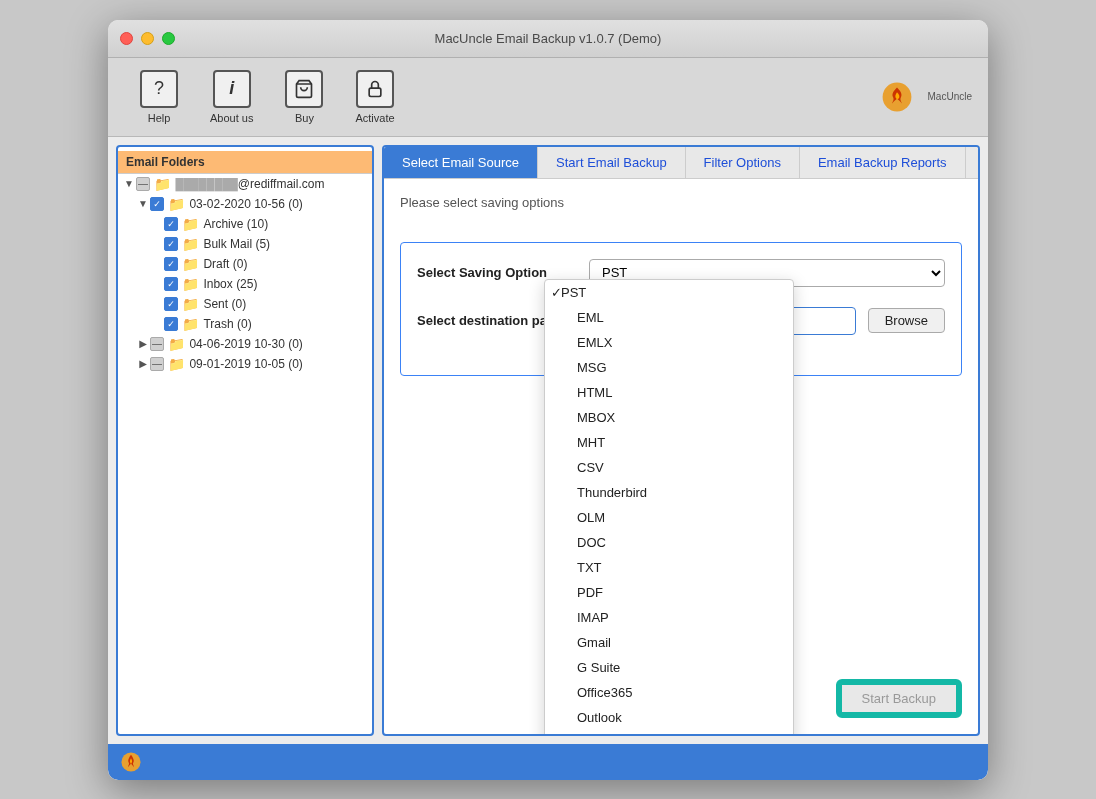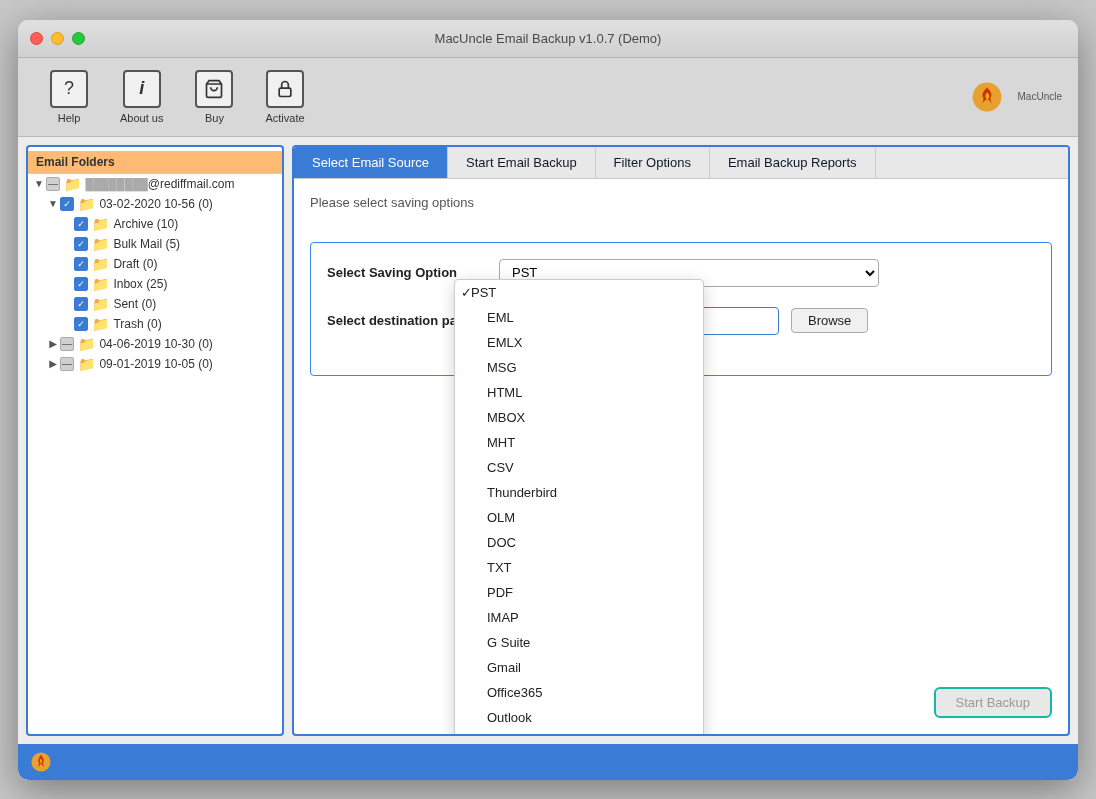--- a/index.html
+++ b/index.html
@@ -8,21 +8,21 @@
       background: #c8c8c8;
       width: 1096px;
       height: 799px;
       overflow: hidden;
       display: flex;
       flex-direction: column;
       align-items: center;
       justify-content: center;
     }
     .window {
-      width: 1060px;
+      width: 880px;
       height: 760px;
       background: #ececec;
       border-radius: 10px;
       box-shadow: 0 10px 40px rgba(0,0,0,0.4);
       display: flex;
       flex-direction: column;
       overflow: hidden;
     }
     .title-bar {
       background: linear-gradient(180deg, #e0e0e0 0%, #d0d0d0 100%);
@@ -184,21 +184,21 @@
     .tabs {
       display: flex;
       background: #e8e8e8;
       border-bottom: 1px solid #ccc;
     }
     .tab {
       padding: 8px 18px;
       font-size: 13px;
       cursor: pointer;
       border-right: 1px solid #ccc;
-      color: #0f172a;
+      color: #1d4ed8;
       user-select: none;
     }
     .tab.active {
       background: #3a7bd5;
       color: white;
       font-weight: 500;
     }
     .content-body {
       flex: 1;
       padding: 16px;
@@ -252,21 +252,21 @@
       cursor: pointer;
       color: #222;
     }
     .start-backup-btn {
       position: absolute;
       bottom: 16px;
       right: 16px;
       padding: 6px 20px;
       font-size: 13px;
       background: #e8e8e8;
-      border: 2px solid #14b8a6;
+      border: 6px solid #14b8a6;
       border-radius: 6px;
       cursor: pointer;
       color: #999;
     }
     
     .dropdown-overlay {
       position: absolute;
       top: 100px;
       left: 160px;
       width: 250px;
@@ -490,22 +490,22 @@
           <div class="dropdown-item">HTML</div>
           <div class="dropdown-item">MBOX</div>
           <div class="dropdown-item">MHT</div>
           <div class="dropdown-item">CSV</div>
           <div class="dropdown-item">Thunderbird</div>
           <div class="dropdown-item">OLM</div>
           <div class="dropdown-item">DOC</div>
           <div class="dropdown-item">TXT</div>
           <div class="dropdown-item">PDF</div>
           <div class="dropdown-item">IMAP</div>
+          <div class="dropdown-item">Gmail</div>
           <div class="dropdown-item">G Suite</div>
-          <div class="dropdown-item">Gmail</div>
           <div class="dropdown-item">Office365</div>
           <div class="dropdown-item">Outlook</div>
           <div class="dropdown-item">Rediffmail</div>
 
         </div>
 
         <button class="start-backup-btn">Start Backup</button>
       </div>
     </div>
   </div>

